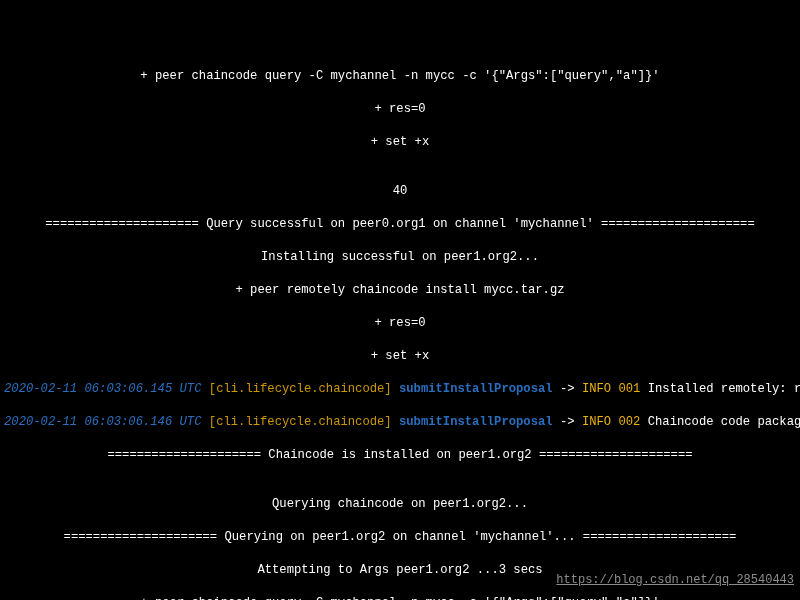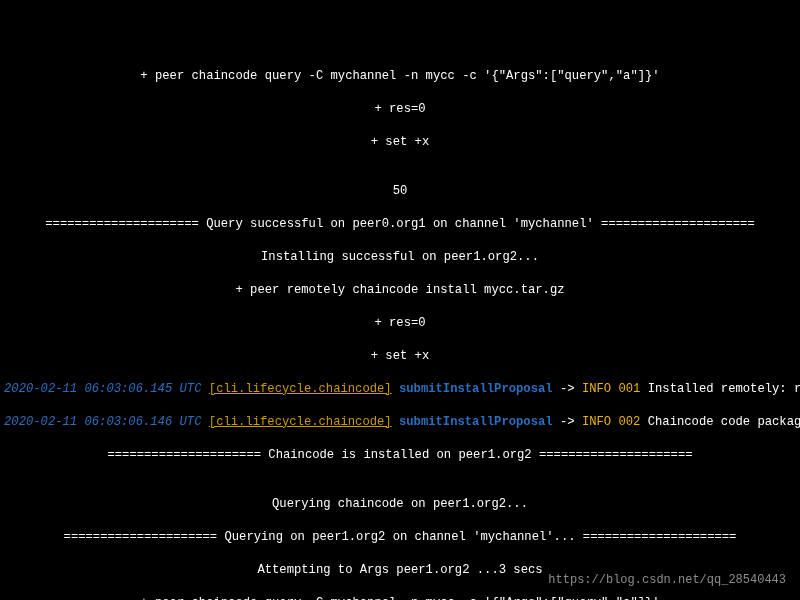--- a/index.html
+++ b/index.html
@@ -10,42 +10,43 @@
       font-size: 12.2px;
       line-height: 1.35;
       padding: 2px 4px;
       width: 800px;
       height: 600px;
       overflow: hidden;
       white-space: pre;
     }
     .line { display: block; }
     .ts { color: #2a6fbf; font-style: italic; }
-    .module { color: #cc9900; text-decoration: underline; }
+    .module { color: #cc9900; }
     .proposal { color: #2a6fbf; font-weight: bold; }
     .info { color: #eab308; }
     .watermark {
       position: absolute;
       bottom: 12px;
-      right: 14px;
+      right: 6px;
       color: #bbb;
       opacity: 0.75;
       font-size: 12px;
+      text-decoration: underline;
     }
   </style>
 </head>
 <body>
 
 
 
 <span class="line">+ peer chaincode query -C mychannel -n mycc -c '{"Args":["query","a"]}'</span>
 <span class="line">+ res=0</span>
 <span class="line">+ set +x</span>
 <span class="line"></span>
-<span class="line">50</span>
+<span class="line">40</span>
 <span class="line">===================== Query successful on peer0.org1 on channel 'mychannel' =====================</span>
 <span class="line">Installing successful on peer1.org2...</span>
 <span class="line">+ peer remotely chaincode install mycc.tar.gz</span>
 <span class="line">+ res=0</span>
 <span class="line">+ set +x</span>
 <span class="line"><span class="ts">2020-02-11 06:03:06.145 UTC</span> <span class="module">[cli.lifecycle.chaincode]</span> <span class="proposal">submitInstallProposal</span> <span>-&gt;</span> <span class="info">INFO 001</span><span> Installed remotely: response:&lt;status:200 payload:"\nGmycc_1:4622fb602aa60c6368716a70474dc9d9ba2776200f70eccca07a4df4360eaff3\022\006mycc_1" &gt;</span></span>
 <span class="line"><span class="ts">2020-02-11 06:03:06.146 UTC</span> <span class="module">[cli.lifecycle.chaincode]</span> <span class="proposal">submitInstallProposal</span> <span>-&gt;</span> <span class="info">INFO 002</span><span> Chaincode code package identifier: mycc_1:4622fb602aa60c6368716a70474dc9d9ba2776200f70eccca07a4df4360eaff3</span></span>
 <span class="line">===================== Chaincode is installed on peer1.org2 =====================</span>
 <span class="line"></span>
 <span class="line">Querying chaincode on peer1.org2...</span>

